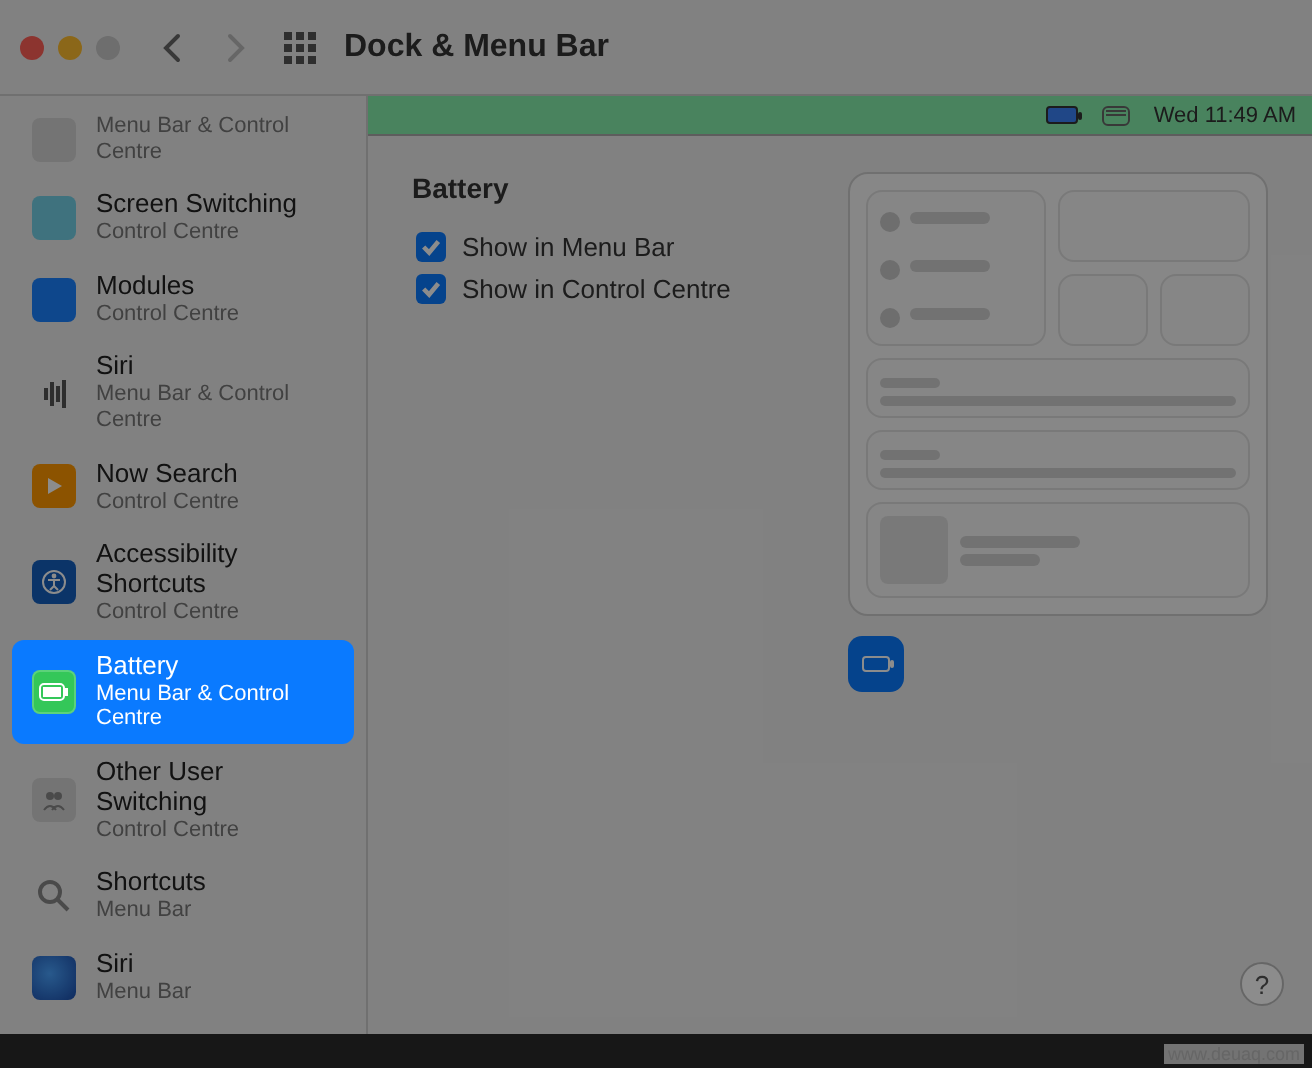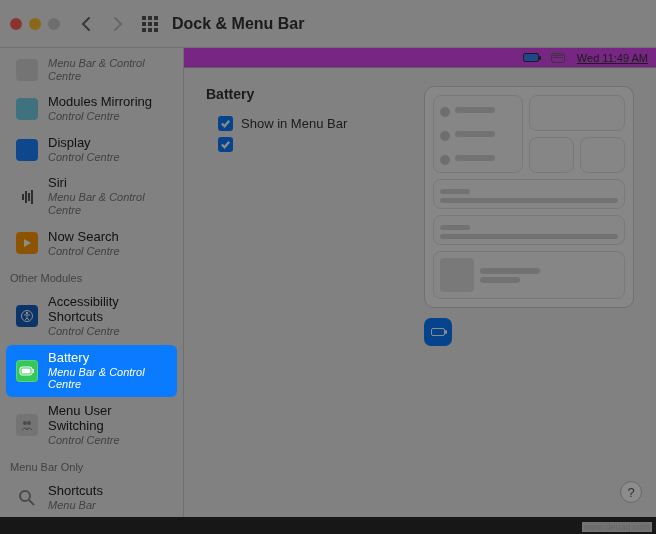--- a/index.html
+++ b/index.html
@@ -28,49 +28,49 @@
 .body-split { flex: 1; display: flex; min-height: 0; }
 .sidebar { width: 216px; background: #ececec; overflow-y: auto; border-right: 1px solid #ccc; padding-top: 2px; }
 .content { flex: 1; background: #ececec; display: flex; flex-direction: column; position: relative; }
 
 
 .section-header { font-size: 11px; color: #777; padding: 8px 10px 4px; font-weight: 500; }
 .sb-item { display: flex; align-items: center; gap: 10px; padding: 6px 10px; border-radius: 6px; margin: 1px 6px; }
 .sb-item .sb-icon { width: 22px; height: 22px; border-radius: 4px; flex: 0 0 22px; display:flex; align-items:center; justify-content:center; }
 .sb-item .labels { display: flex; flex-direction: column; line-height: 1.15; }
 .sb-item .ttl { font-size: 13px; color: #222; }
-.sb-item .sub { font-size: 11px; color: #777; font-style: italic; }
+.sb-item .sub { font-size: 11px; color: #777; }
 .sb-item.selected { background: #0a7aff; }
 .sb-item.selected .ttl, .sb-item.selected .sub { color: #fff; }
 .ic-blue { background: #1a82ff; }
 .ic-teal { background: #74d0e6; }
 .ic-gray { background: #d4d4d4; }
 .ic-orange { background: #ff9800; }
 .ic-green { background: #34c759; border: 1px solid #fff3; }
 .ic-dblue { background: #1560bd; }
 .ic-circle { background: radial-gradient(circle at 40% 40%, #4aa3ff, #1b4dab); border-radius: 50%; }
 .ic-search { background: transparent; }
 .ic-search svg { width: 18px; height: 18px; stroke:#888; fill:none; stroke-width:2; }
 .ic-sound { background:transparent; display:flex; gap:1px; align-items:center; }
 .ic-sound i{ width:2px; background:#555; display:block;}
 
 
 .sb-item.selected { position: relative; z-index: 200; }
 
 
-.menubar-preview { height: 20px; background: #d946ef; display:flex; align-items:center; justify-content:flex-end; padding: 0 8px; font-size: 11px; color:#333; gap:12px; border-bottom:1px solid #aaa;text-decoration:underline;}
+.menubar-preview { height: 20px; background: #86efac; display:flex; align-items:center; justify-content:flex-end; padding: 0 8px; font-size: 11px; color:#333; gap:12px; border-bottom:1px solid #aaa;}
 .menubar-preview .bat { width:16px; height:9px; border:1px solid #333; border-radius:2px; position:relative; background:#3b82f6;}
 .menubar-preview .bat::after{content:"";position:absolute;right:-3px;top:2px;width:2px;height:4px;background:#333;border-radius:1px;}
 .menubar-preview .cc { width:14px; height:10px; border:1px solid #666; border-radius:3px; display:flex; flex-direction:column; gap:1px; padding:1px;}
 .menubar-preview .cc i{height:1px;background:#666;}
 
 .content-inner { padding: 18px 22px; display:flex; gap: 18px; }
 .settings-col { flex: 0 0 200px; }
 .settings-col h3 { font-size: 14px; font-weight: 600; color:#333; margin-bottom: 14px; }
-.chk-row { display:flex; align-items:center; gap:8px; margin: 6px 12px; font-size: 13px; color:#333; }
+.chk-row { display:flex; align-items:center; gap:8px; margin: 6px 2px; font-size: 13px; color:#333; }
 .chk { width:15px; height:15px; border-radius:3px; display:flex; align-items:center; justify-content:center; }
 .chk.on { background:#0a7aff; }
 .chk.on svg{ width:11px; height:11px; stroke:#fff; stroke-width:2.5; fill:none;}
 .chk.off { background:#fff; border:1px solid #bbb;}
 
 .mock-col { flex:1; }
 .mock-panel { background: rgba(255,255,255,0.5); border:1px solid #ccc; border-radius:10px; padding:8px; width: 210px;}
 .mock-row1 { display:flex; gap:6px; margin-bottom:6px;}
 .mock-card { background:#f4f4f4; border:1px solid #ddd; border-radius:8px; }
 .mock-big { width:96px; height:78px; padding:6px;}
@@ -134,28 +134,28 @@
       <div class="sb-item">
         <div class="sb-icon ic-gray"></div>
         <div class="labels">
             <span class="ttl"></span>
             <span class="sub">Menu Bar &amp; Control Centre</span>
           </div>
       </div>
       <div class="sb-item">
         <div class="sb-icon ic-teal"></div>
         <div class="labels">
-            <span class="ttl">Modules Mirroring</span>
+            <span class="ttl">Screen Switching</span>
             <span class="sub">Control Centre</span>
           </div>
       </div>
       <div class="sb-item">
         <div class="sb-icon ic-blue"></div>
         <div class="labels">
-            <span class="ttl">Display</span>
+            <span class="ttl">Modules</span>
             <span class="sub">Control Centre</span>
           </div>
       </div>
       <div class="sb-item">
         <div class="sb-icon ic-sound">
             <i style="height:6px"></i>
             <i style="height:12px"></i>
             <i style="height:8px"></i>
             <i style="height:14px"></i>
           </div>
@@ -169,21 +169,20 @@
             <svg width="12" height="12" viewBox="0 0 12 12">
               <path d="M3 2 L10 6 L3 10 Z" fill="#fff"></path>
             </svg>
           </div>
         <div class="labels">
             <span class="ttl">Now Search</span>
             <span class="sub">Control Centre</span>
           </div>
       </div>
 
-      <div class="section-header">Other Modules</div>
 
       <div class="sb-item">
         <div class="sb-icon ic-dblue">
             <svg width="14" height="14" viewBox="0 0 14 14">
               <circle cx="7" cy="7" r="5.5" stroke="#fff" fill="none"></circle>
               <circle cx="7" cy="4" r="1.2" fill="#fff"></circle>
               <path d="M4 6 L10 6 M7 6 L7 9 M7 9 L5 11 M7 9 L9 11" stroke="#fff" stroke-width="1"></path>
             </svg>
           </div>
         <div class="labels">
@@ -206,26 +205,25 @@
       </div>
       <div class="sb-item">
         <div class="sb-icon ic-gray">
             <svg width="14" height="14" viewBox="0 0 14 14">
               <circle cx="5" cy="5" r="2" fill="#888"></circle>
               <circle cx="9" cy="5" r="2" fill="#888"></circle>
               <path d="M2 12 Q5 8 8 12 M6 12 Q9 8 12 12" stroke="#888" fill="none"></path>
             </svg>
           </div>
         <div class="labels">
-            <span class="ttl">Menu User Switching</span>
-            <span class="sub">Control Centre</span>
-          </div>
-      </div>
-
-      <div class="section-header">Menu Bar Only</div>
+            <span class="ttl">Other User Switching</span>
+            <span class="sub">Control Centre</span>
+          </div>
+      </div>
+
 
       <div class="sb-item">
         <div class="sb-icon ic-search">
             <svg viewBox="0 0 18 18">
               <circle cx="7" cy="7" r="5"></circle>
               <line x1="11" y1="11" x2="16" y2="16"></line>
             </svg>
           </div>
         <div class="labels">
             <span class="ttl">Shortcuts</span>
@@ -263,20 +261,21 @@
                 </svg>
               </span>
             <span>Show in Menu Bar</span>
           </div>
           <div class="chk-row">
             <span class="chk on">
                 <svg viewBox="0 0 12 12">
                   <path d="M2 6 L5 9 L10 3"></path>
                 </svg>
               </span>
+            <span>Show in Control Centre</span>
           </div>
         </div>
 
         <div class="mock-col">
           <div class="mock-panel">
             <div class="mock-row1">
               <div class="mock-card mock-big">
                 <div><span class="gdot"></span><span class="gline" style="display:inline-block;width:40px"></span></div>
                 <div style="margin-top:6px"><span class="gdot"></span><span class="gline" style="display:inline-block;width:40px"></span></div>
                 <div style="margin-top:6px"><span class="gdot"></span><span class="gline" style="display:inline-block;width:40px"></span></div>

